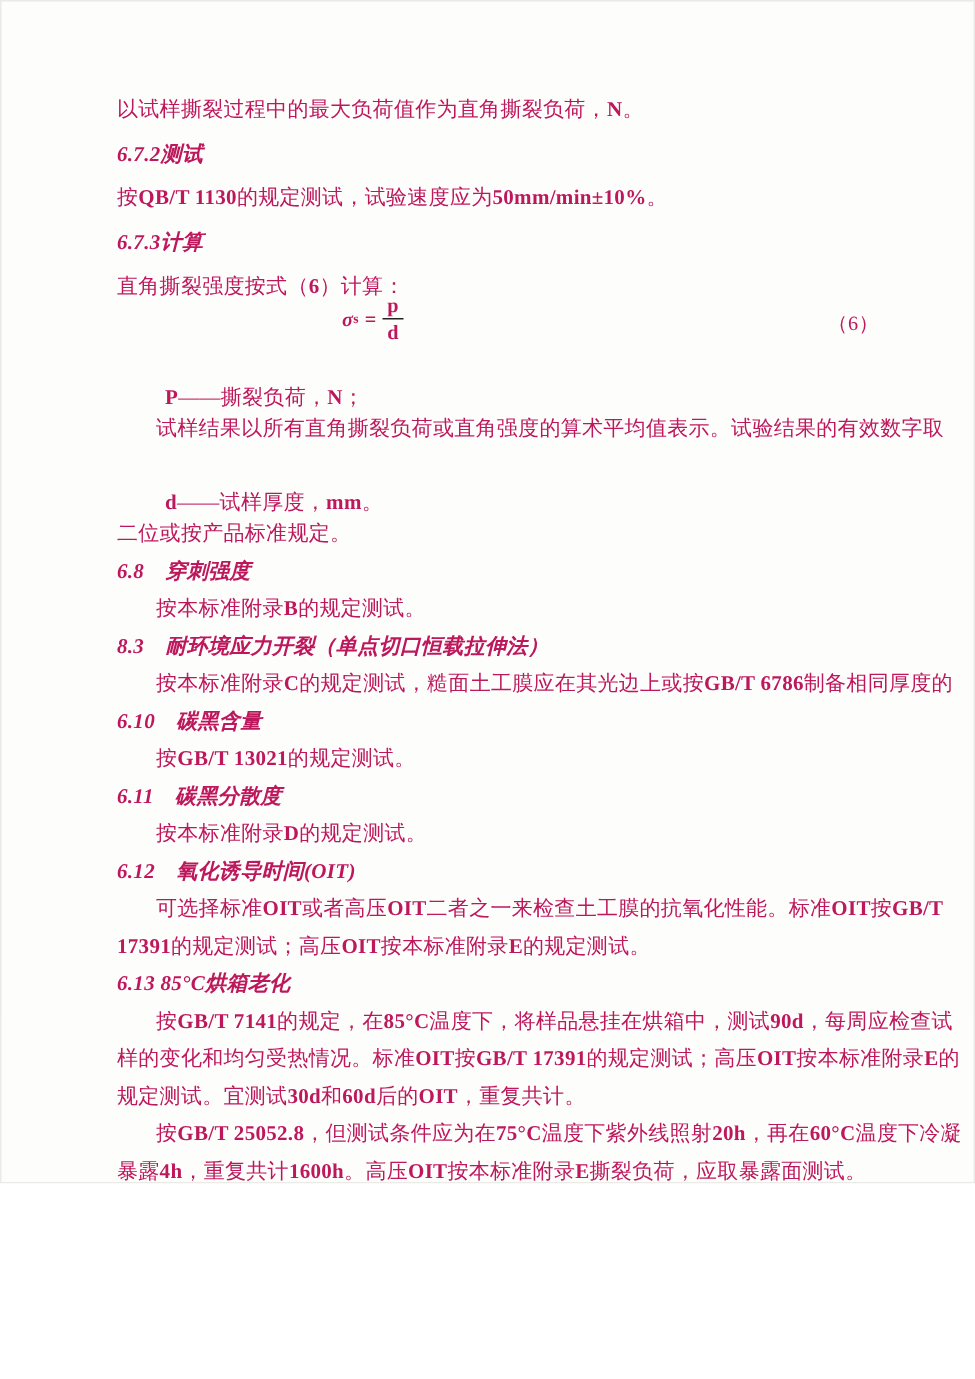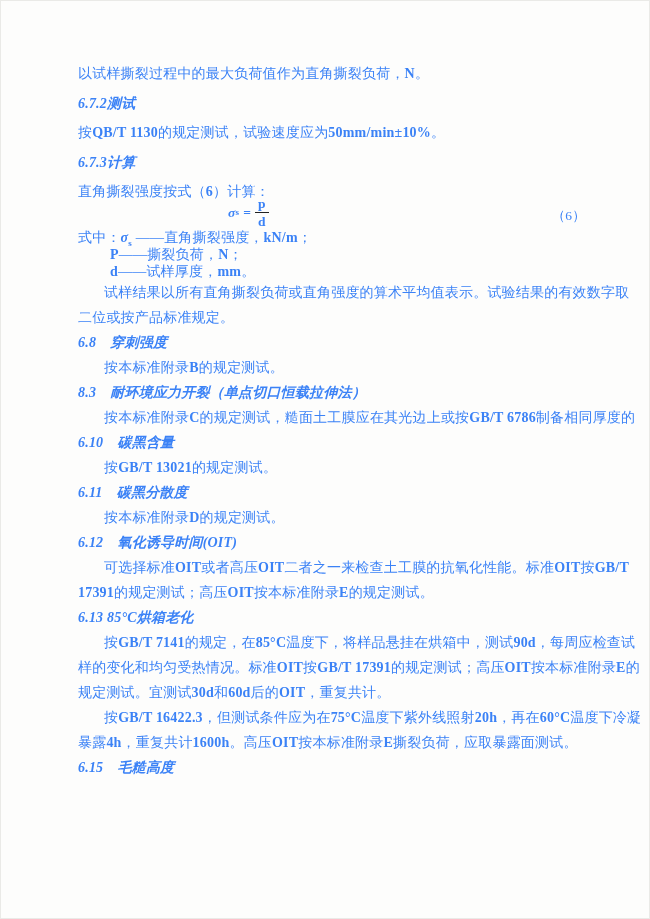--- a/index.html
+++ b/index.html
@@ -1,43 +1,43 @@
 <!DOCTYPE html>
 <html><head>
 <meta charset="utf-8">
 <style>
   html, body { margin: 0; padding: 0; background: #ffffff; }
   .page {
     position: relative;
     width: 650px;
-    height: 919px;
+    height: 789px;
     background: #fdfdfc;
     box-shadow: inset 0 0 0 1px #eaeae7;
     font-family: "Liberation Serif", "DejaVu Serif", serif;
-    color: #3b82f6;
+    color: #be185d;
     overflow: hidden;
   }
   .content {
     position: absolute;
     left: 78px;
     top: 59px;
     width: 500px;
   }
   .line {
     font-size: 14px;
     height: 25px;
     line-height: 25px;
     white-space: nowrap;
     letter-spacing: 0.2px;
   }
   .line.pre { height: 29.5px; line-height: 29.5px; }
   .line.sub { height: 17px; line-height: 17px; }
   .line.heading { font-weight: 700; font-style: italic; }
   .ind-1 { padding-left: 26px; }
-  .ind-2 { padding-left: 32px; }
+  .ind-2 { padding-left: 32px; margin-top: 28px; }
   .seg-b { font-weight: 700; }
   .seg-i { font-style: italic; }
   .line sub { font-size: 9px; }
   .formula-line { height: 22px; position: relative; overflow: visible; }
   .formula {
     position: absolute;
     left: 150px;
     top: -10px;
     font-weight: 700;
     font-size: 13.5px;
@@ -74,37 +74,36 @@
           <span class="f-lhs">σ</span>
           <sub>s</sub>
           <span class="f-eq">=</span>
           <span class="frac">
             <span class="num">p</span>
             <span class="den">d</span>
           </span>
         </span>
         <span class="eq-num">（6）</span>
       </div>
-      <div class="line sub"><span>式中：</span><span class="seg-b seg-i">σ</span><sub class="seg-b">s</sub><span> ——直角撕裂强度，</span><span class="seg-b">kN/m</span><span>；</span></div>
       <div class="line sub ind-2"><span class="seg-b">P</span><span>——撕裂负荷，</span><span class="seg-b">N</span><span>；</span></div>
+      <div class="line body ind-1"><span>试样结果以所有直角撕裂负荷或直角强度的算术平均值表示。试验结果的有效数字取</span></div>
       <div class="line sub ind-2"><span class="seg-b">d</span><span>——试样厚度，</span><span class="seg-b">mm</span><span>。</span></div>
-      <div class="line body ind-1"><span>试样结果以所有直角撕裂负荷或直角强度的算术平均值表示。试验结果的有效数字取</span></div>
       <div class="line body"><span>二位或按产品标准规定。</span></div>
       <div class="line heading"><span class="seg-b">6.8　穿刺强度</span></div>
       <div class="line body ind-1"><span>按本标准附录</span><span class="seg-b">B</span><span>的规定测试。</span></div>
       <div class="line heading"><span class="seg-b">8.3　耐环境应力开裂（单点切口恒载拉伸法）</span></div>
       <div class="line body ind-1"><span>按本标准附录</span><span class="seg-b">C</span><span>的规定测试，糙面土工膜应在其光边上或按</span><span class="seg-b">GB/T 6786</span><span>制备相同厚度的</span></div>
       <div class="line heading"><span class="seg-b">6.10　碳黑含量</span></div>
       <div class="line body ind-1"><span>按</span><span class="seg-b">GB/T 13021</span><span>的规定测试。</span></div>
       <div class="line heading"><span class="seg-b">6.11　碳黑分散度</span></div>
       <div class="line body ind-1"><span>按本标准附录</span><span class="seg-b">D</span><span>的规定测试。</span></div>
       <div class="line heading"><span class="seg-b">6.12　氧化诱导时间(OIT)</span></div>
       <div class="line body ind-1"><span>可选择标准</span><span class="seg-b">OIT</span><span>或者高压</span><span class="seg-b">OIT</span><span>二者之一来检查土工膜的抗氧化性能。标准</span><span class="seg-b">OIT</span><span>按</span><span class="seg-b">GB/T</span></div>
       <div class="line body"><span class="seg-b">17391</span><span>的规定测试；高压</span><span class="seg-b">OIT</span><span>按本标准附录</span><span class="seg-b">E</span><span>的规定测试。</span></div>
       <div class="line heading"><span class="seg-b">6.13 85°C烘箱老化</span></div>
       <div class="line body ind-1"><span>按</span><span class="seg-b">GB/T 7141</span><span>的规定，在</span><span class="seg-b">85°C</span><span>温度下，将样品悬挂在烘箱中，测试</span><span class="seg-b">90d</span><span>，每周应检查试</span></div>
       <div class="line body"><span>样的变化和均匀受热情况。标准</span><span class="seg-b">OIT</span><span>按</span><span class="seg-b">GB/T 17391</span><span>的规定测试；高压</span><span class="seg-b">OIT</span><span>按本标准附录</span><span class="seg-b">E</span><span>的</span></div>
       <div class="line body"><span>规定测试。宜测试</span><span class="seg-b">30d</span><span>和</span><span class="seg-b">60d</span><span>后的</span><span class="seg-b">OIT</span><span>，重复共计。</span></div>
-      <div class="line body ind-1"><span>按</span><span class="seg-b">GB/T 16422.3</span><span>，但测试条件应为在</span><span class="seg-b">75°C</span><span>温度下紫外线照射</span><span class="seg-b">20h</span><span>，再在</span><span class="seg-b">60°C</span><span>温度下冷凝</span></div>
+      <div class="line body ind-1"><span>按</span><span class="seg-b">GB/T 25052.8</span><span>，但测试条件应为在</span><span class="seg-b">75°C</span><span>温度下紫外线照射</span><span class="seg-b">20h</span><span>，再在</span><span class="seg-b">60°C</span><span>温度下冷凝</span></div>
       <div class="line body"><span>暴露</span><span class="seg-b">4h</span><span>，重复共计</span><span class="seg-b">1600h</span><span>。高压</span><span class="seg-b">OIT</span><span>按本标准附录</span><span class="seg-b">E</span><span>撕裂负荷，应取暴露面测试。</span></div>
       <div class="line heading"><span class="seg-b">6.15　毛糙高度</span></div>
     </div>
 </div>
 
 </body></html>

